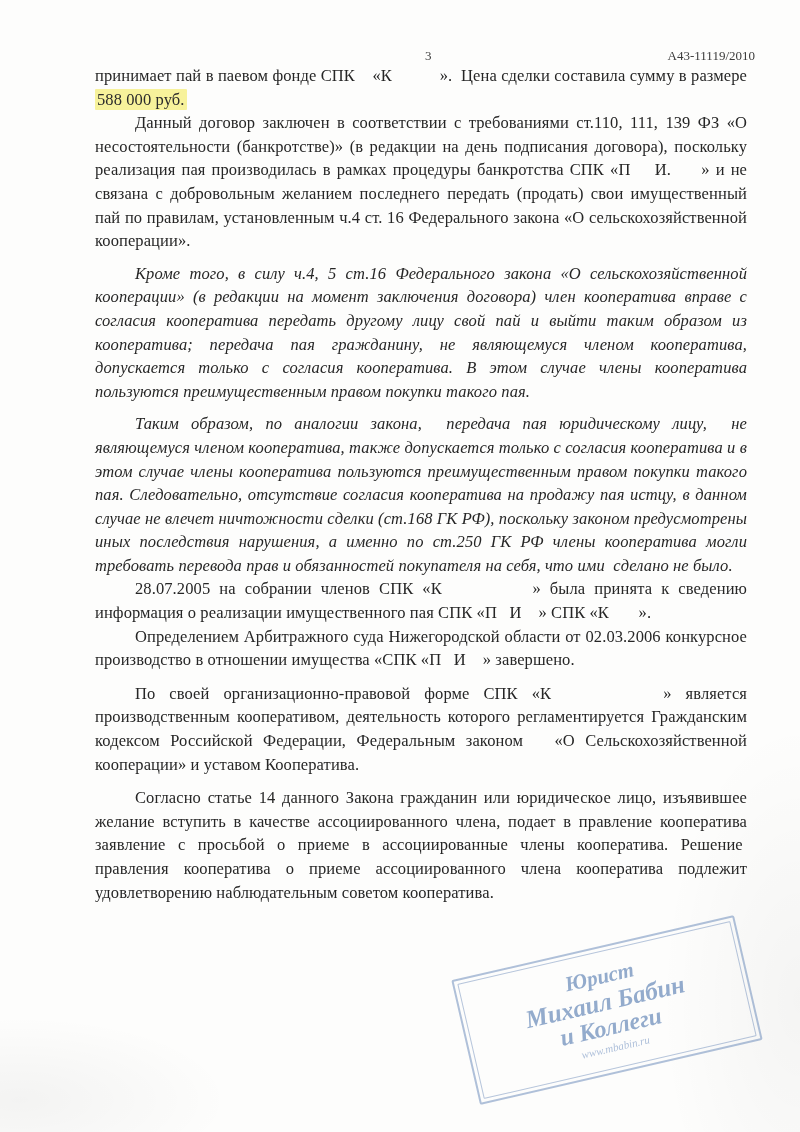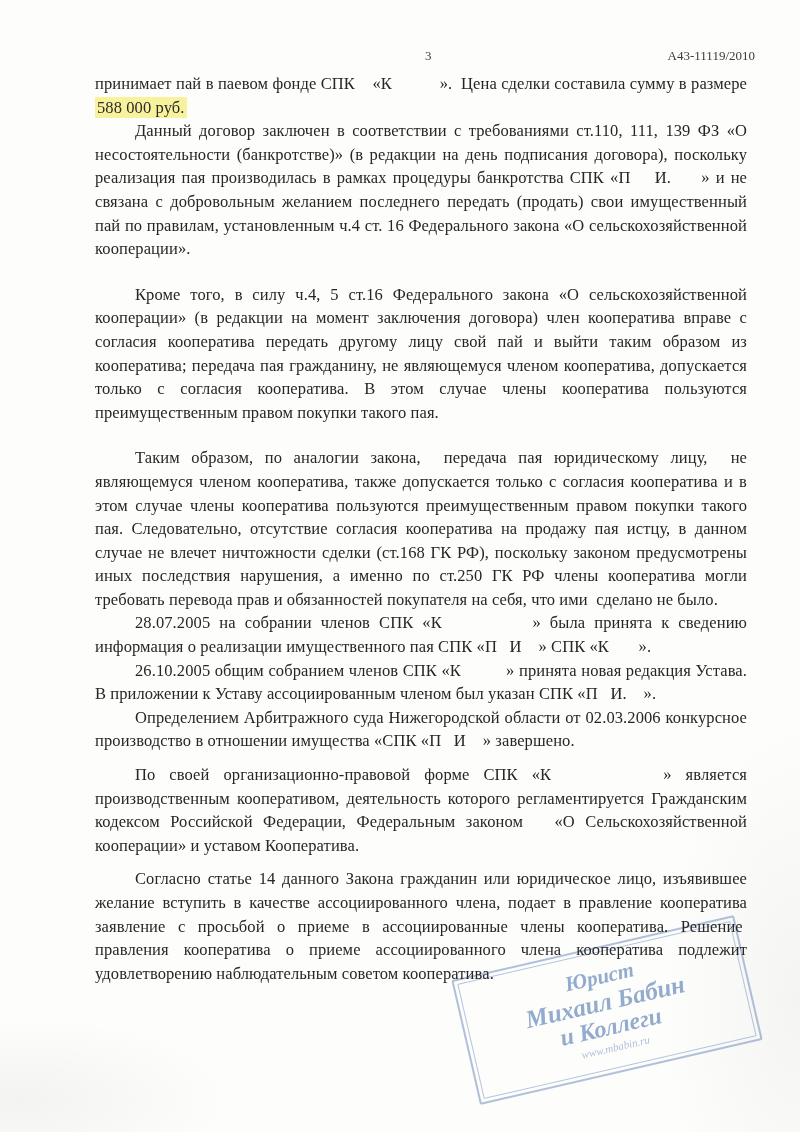--- a/index.html
+++ b/index.html
@@ -18,30 +18,30 @@
     position: absolute;
     left: 95px; top: 48px; width: 660px;
     display: flex; align-items: baseline;
     font-size: 13px; color: #3a3a3a;
   }
   .page-header .spacer { flex: 1; }
   .page-number { position: absolute; left: 330px; top: 0; }
   .case-number { margin-left: auto; text-align: center; }
   .doc-body {
     position: absolute;
-    left: 95px; top: 72px; width: 652px;
+    left: 95px; top: 64px; width: 652px;
     z-index: 1;
     font-size: 16.5px;
     line-height: 23.6px;
     text-align: justify;
     letter-spacing: 0.1px;
   }
   .doc-body p { margin: 0; text-indent: 40px; }
   .doc-body p.no-indent { text-indent: 0; }
-  .doc-body p.gap-md { margin-top: 22px; }
+  .doc-body p.gap-md { margin-top: 9px; font-style: italic; }
   .doc-body p.gap-sm { margin-top: 10px; }
   mark.hl {
     background: #f7f29b;
     color: #2b2b2b;
     padding: 1px 2px;
     border-radius: 1px;
   }
   
   .stamp {
     position: absolute;
@@ -88,17 +88,16 @@
   <span class="spacer"></span>
   <span class="case-number">А43-11119/2010</span>
 </div>
 
 <div class="doc-body">
   <p class="no-indent"><span>принимает пай в паевом фонде СПК&nbsp;&nbsp;&nbsp;&nbsp;«К&nbsp;&nbsp;&nbsp;&nbsp;&nbsp;&nbsp;&nbsp;&nbsp;&nbsp;&nbsp;&nbsp;».&nbsp; Цена сделки составила сумму в размере </span><mark class="hl">588 000 руб.</mark></p>
   <p>Данный договор заключен в соответствии с требованиями ст.110, 111, 139 ФЗ «О несостоятельности (банкротстве)» (в редакции на день подписания договора), поскольку реализация пая производилась в рамках процедуры банкротства СПК «П&nbsp;&nbsp;&nbsp;&nbsp;И.&nbsp;&nbsp;&nbsp;&nbsp;&nbsp;» и не связана с добровольным желанием последнего передать (продать) свои имущественный пай по правилам, установленным ч.4 ст. 16 Федерального закона «О сельскохозяйственной кооперации».</p>
   <p class="gap-md">Кроме того, в силу ч.4, 5 ст.16 Федерального закона «О сельскохозяйственной кооперации» (в редакции на момент заключения договора) член кооператива вправе с согласия кооператива передать другому лицу свой пай и выйти таким образом из кооператива; передача пая гражданину, не являющемуся членом кооператива, допускается только с согласия кооператива. В этом случае члены кооператива пользуются преимущественным правом покупки такого пая.</p>
   <p class="gap-md">Таким образом, по аналогии закона,&nbsp; передача пая юридическому лицу,&nbsp; не являющемуся членом кооператива, также допускается только с согласия кооператива и в этом случае члены кооператива пользуются преимущественным правом покупки такого пая. Следовательно, отсутствие согласия кооператива на продажу пая истцу, в данном случае не влечет ничтожности сделки (ст.168 ГК РФ), поскольку законом предусмотрены иных последствия нарушения, а именно по ст.250 ГК РФ члены кооператива могли требовать перевода прав и обязанностей покупателя на себя, что ими&nbsp; сделано не было.</p>
   <p>28.07.2005 на собрании членов СПК «К&nbsp;&nbsp;&nbsp;&nbsp;&nbsp;&nbsp;&nbsp;&nbsp;&nbsp;&nbsp;» была принята к сведению информация о реализации имущественного пая СПК «П&nbsp;&nbsp;&nbsp;И&nbsp;&nbsp;&nbsp;&nbsp;» СПК «К&nbsp;&nbsp;&nbsp;&nbsp;&nbsp;&nbsp;&nbsp;».</p>
-  <p>26.10.2005 общим собранием членов СПК «К&nbsp;&nbsp;&nbsp;&nbsp;&nbsp;&nbsp;&nbsp;&nbsp;&nbsp;&nbsp;» принята новая редакция Устава. В приложении к Уставу ассоциированным членом был указан СПК «П&nbsp;&nbsp;&nbsp;И.&nbsp;&nbsp;&nbsp;&nbsp;».</p>
   <p>Определением Арбитражного суда Нижегородской области от 02.03.2006 конкурсное производство в отношении имущества «СПК «П&nbsp;&nbsp;&nbsp;И&nbsp;&nbsp;&nbsp;&nbsp;» завершено.</p>
   <p class="gap-sm">По своей организационно-правовой форме СПК «К&nbsp;&nbsp;&nbsp;&nbsp;&nbsp;&nbsp;&nbsp;&nbsp;» является производственным кооперативом, деятельность которого регламентируется Гражданским кодексом Российской Федерации, Федеральным законом&nbsp;&nbsp;&nbsp;«О Сельскохозяйственной кооперации» и уставом Кооператива.</p>
   <p class="gap-sm">Согласно статье 14 данного Закона гражданин или юридическое лицо, изъявившее желание вступить в качестве ассоциированного члена, подает в правление кооператива заявление с просьбой о приеме в ассоциированные члены кооператива. Решение&nbsp; правления кооператива о приеме ассоциированного члена кооператива подлежит удовлетворению наблюдательным советом кооператива.</p>
 </div>
 
 </body></html>

